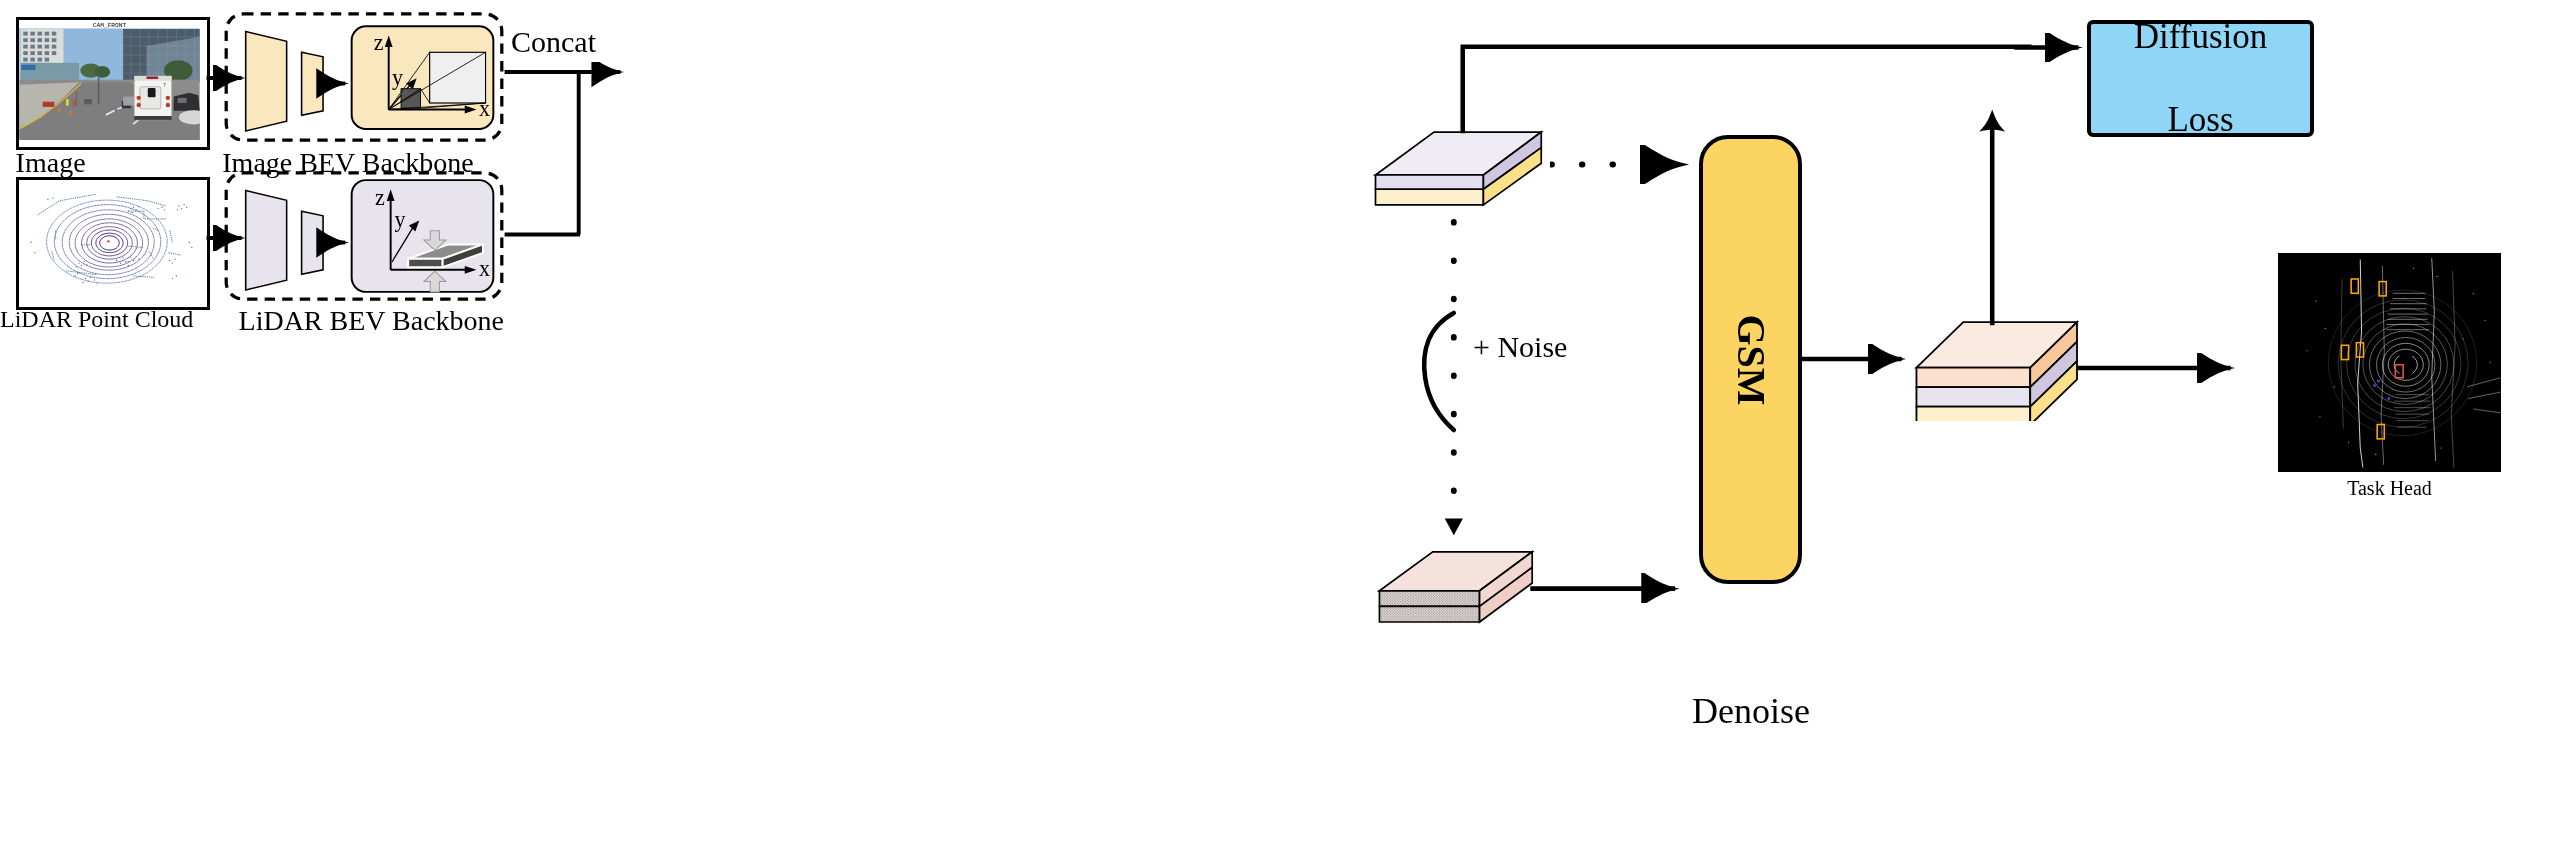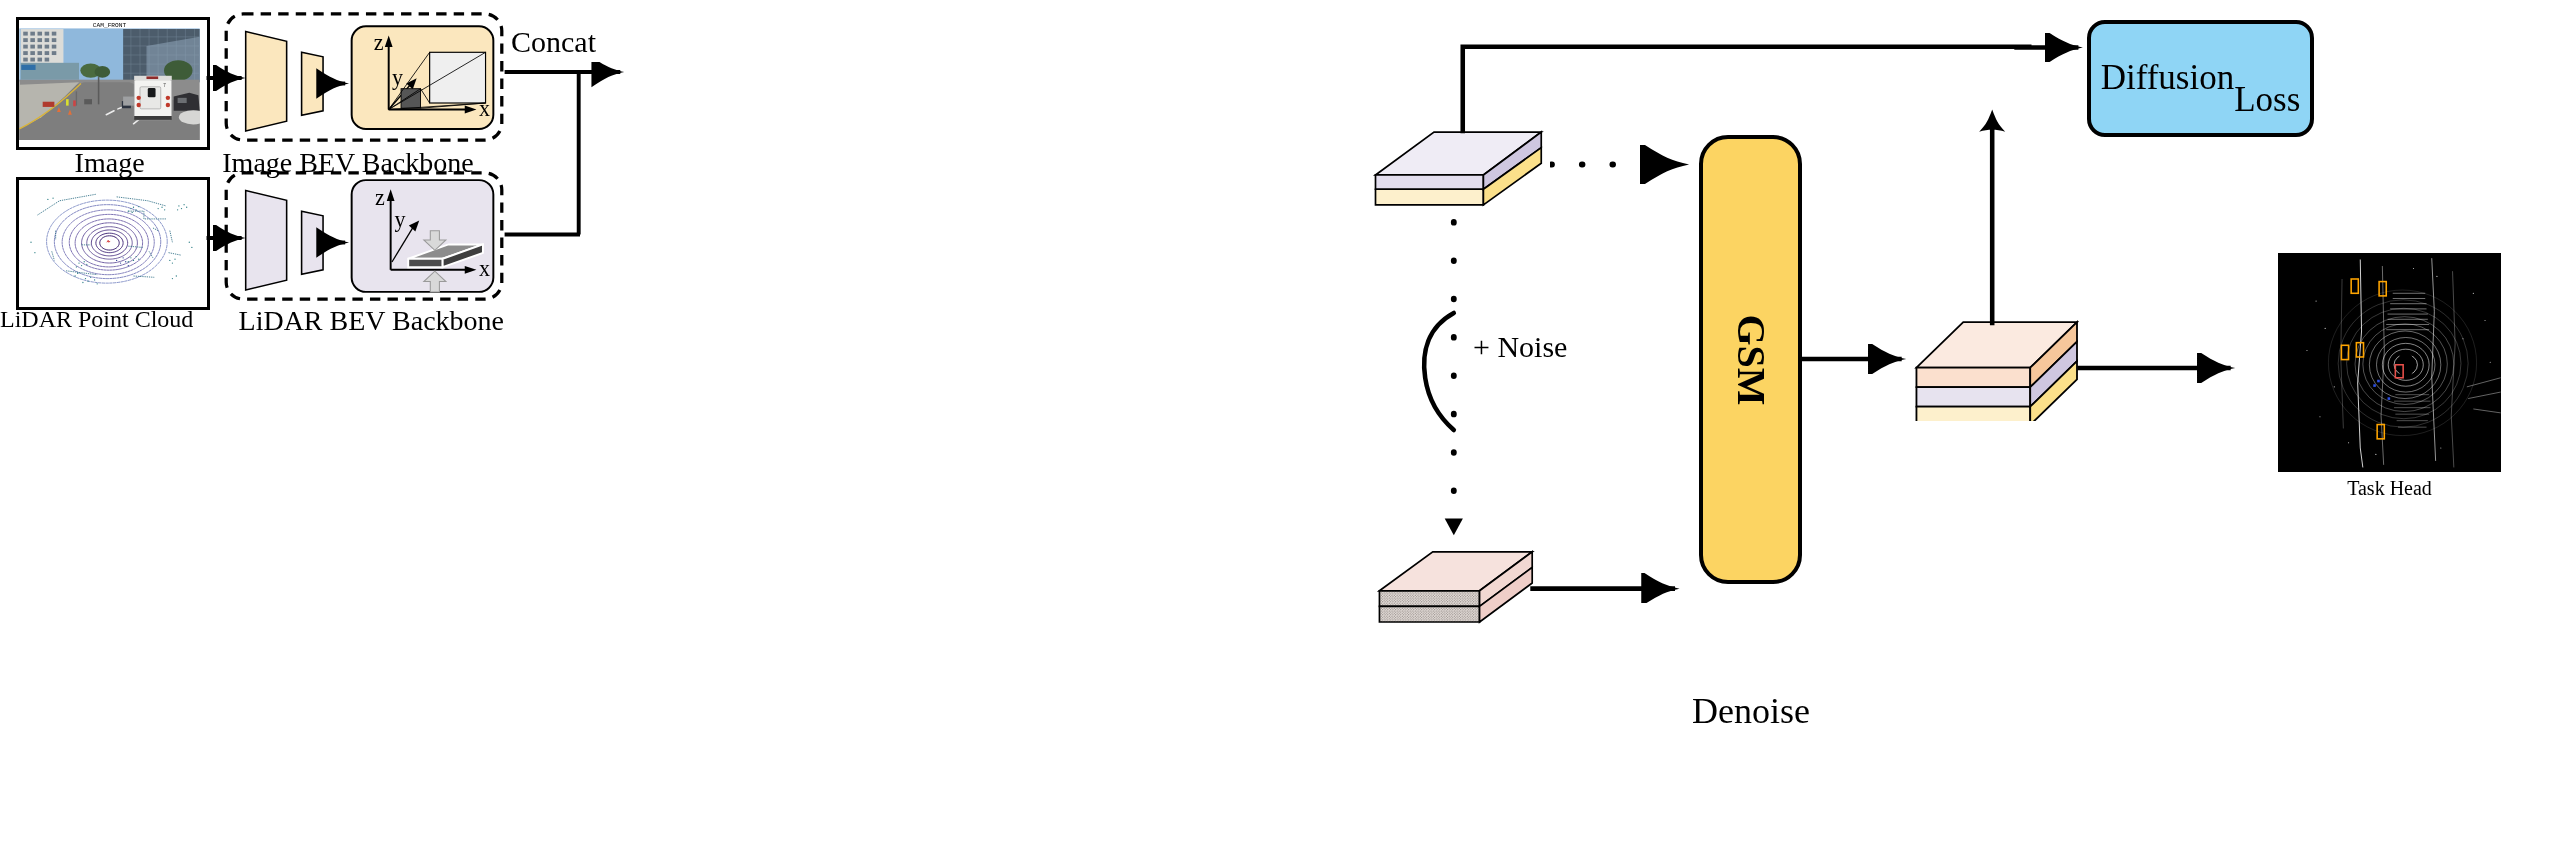--- a/index.html
+++ b/index.html
@@ -115,21 +115,21 @@
     <polygon points="61,134 64,142 58,142" fill="#E2703A"></polygon>
     <polygon points="78,138 81,146 75,146" fill="#E2703A"></polygon>
     <rect x="36" y="126" width="18" height="8" fill="#B03A2E"></rect>
 
     <rect x="72" y="122" width="4" height="10" fill="#D9E02E"></rect>
     <rect x="83" y="124" width="4" height="9" fill="#C44"></rect>
 
     <text x="139" y="11" text-anchor="middle" font-size="9.5" fill="#000" font-family="Liberation Mono, DejaVu Sans Mono, monospace">CAM_FRONT</text>
   </svg>
 </div>
-<div class="lbl nosel" style="left:15.6px;top:149px;width:188px;text-align:center;font-size:28px;">Image</div>
+<div class="lbl nosel" style="left:15.6px;top:149px;width:188px;font-size:28px;">Image</div>
 
 <div class="pane" style="left:15.6px;top:177px;width:188px;height:127px;">
   <svg width="181" height="120" viewBox="0 0 278 185">
     <rect x="0" y="0" width="278" height="185" fill="#ffffff"></rect>
     <g id="rings" fill="none" stroke-linecap="round">
       <ellipse cx="139" cy="97" rx="9" ry="7" stroke="#3B1F6E" stroke-width="1.6" stroke-dasharray="2 1"></ellipse>
       <ellipse cx="139" cy="97" rx="15" ry="11" stroke="#3B1F6E" stroke-width="1.5" stroke-dasharray="2 1"></ellipse>
       <ellipse cx="139" cy="97" rx="21" ry="15" stroke="#3E2475" stroke-width="1.4" stroke-dasharray="2.2 1"></ellipse>
       <ellipse cx="139" cy="97" rx="28" ry="20" stroke="#42297C" stroke-width="1.3" stroke-dasharray="2.4 1.2"></ellipse>
       <ellipse cx="139" cy="97" rx="35" ry="25" stroke="#452E82" stroke-width="1.2" stroke-dasharray="2.6 1.3"></ellipse>
@@ -399,22 +399,22 @@
 <svg class="abs" style="left:1974px;top:104px;" width="39" height="225" viewBox="0 0 60 345">
   <line x1="28" y1="340" x2="28" y2="34" stroke="#000" stroke-width="7"></line>
   <path d="M28,8 C22,24 19,31 8,42 C22,38 34,38 48,42 C37,31 34,24 28,8" fill="#000"></path>
 </svg>
 
 <svg class="abs" style="left:2076px;top:353px;" width="195" height="30" viewBox="0 0 300 46">
   <line x1="2" y1="23" x2="238" y2="23" stroke="#000" stroke-width="7" marker-end="url(#ah)"></line>
 </svg>
 
 <div class="abs" style="left:2087px;top:19.5px;width:227px;height:117px;border:4.6px solid #000;
-            border-radius:18px;background:#8FD5F5;box-sizing:border-box;
-            display:flex;flex-direction:row;align-items:center;justify-content:center;">
+            border-radius:6px;background:#8FD5F5;box-sizing:border-box;
+            display:flex;flex-direction:column;align-items:center;justify-content:center;">
   <span style="font-size:35px;line-height:1.12;">Diffusion</span>
   <span style="font-size:35px;line-height:1.12;margin-top:44px;">Loss</span>
 </div>
 
 <div class="abs" style="left:2278px;top:253px;width:223px;height:219px;background:#000;">
   <svg width="223" height="219" viewBox="0 0 342 337">
     <rect x="0" y="0" width="342" height="337" fill="#000000"></rect>
 
     <g fill="none" stroke="#ffffff">
       <ellipse cx="196" cy="172" rx="10" ry="9" stroke-width="1.1" opacity="0.95"></ellipse>

